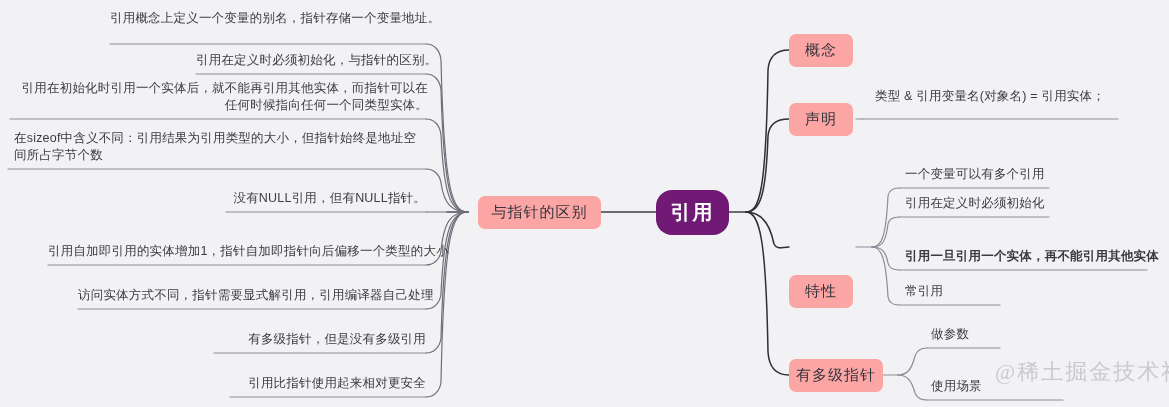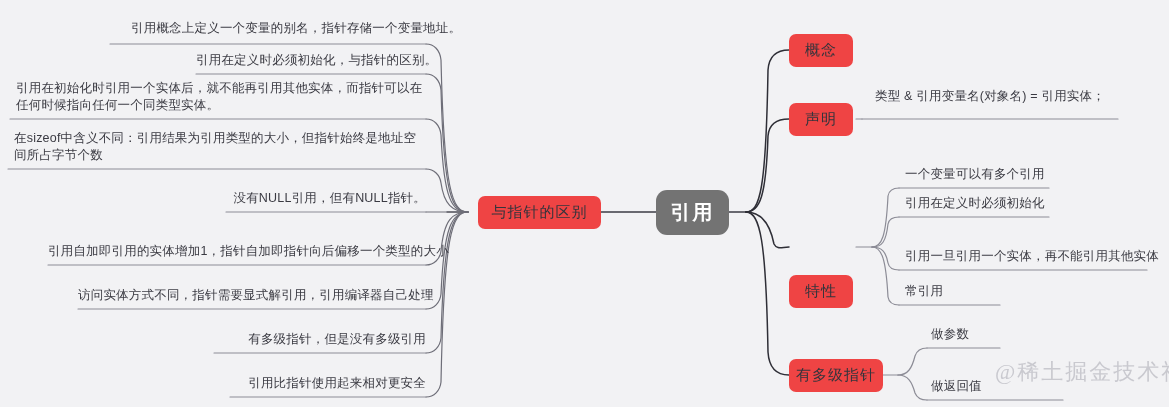--- a/index.html
+++ b/index.html
@@ -8,34 +8,34 @@
     background:#f2f2f4;
     font-family:"Liberation Sans","DejaVu Sans",sans-serif;
     overflow:hidden;
   }
   #canvas{position:relative;width:1169px;height:407px;}
   #wires{position:absolute;left:0;top:0;width:1169px;height:407px;pointer-events:none;}
 
   
   .node{
     position:absolute;
-    background:#ef4444;
+    background:#fca5a5;
     border-radius:7px;
     color:#34343c;
     font-size:15px;
     letter-spacing:1px;
     display:flex;align-items:center;justify-content:center;
     white-space:nowrap;
   }
   .node.root{
-    background:#737373;
+    background:#701a75;
     color:#ffffff;
     font-size:20px;
     font-weight:700;
-    border-radius:11px;
+    border-radius:16px;
     letter-spacing:2px;
   }
 
   
   .leaf{
     position:absolute;
     color:#3a3a42;
     font-size:12.5px;
     line-height:17px;
     letter-spacing:.2px;
@@ -126,25 +126,25 @@
       <path d="M883,375 L898,375"></path>
       <path d="M898,375 C908,375 912,368 915,356 C917,350 921,348 927,348"></path>
       <path d="M898,375 C908,375 912,382 915,393 C917,398 921,400 927,400"></path>
     </g>
     <g stroke="#8c8c96" stroke-width="1.2" stroke-linecap="round">
       <line x1="927" y1="348" x2="1000" y2="348"></line>
       <line x1="927" y1="400" x2="1063" y2="400"></line>
     </g>
   </svg>
 
-  <div class="leaf right-align" style="left:110px;top:20px;width:316px;margin-left:21px;">引用概念上定义一个变量的别名，指针存储一个变量地址。</div>
+  <div class="leaf right-align" style="left:110px;top:10px;width:316px;">引用概念上定义一个变量的别名，指针存储一个变量地址。</div>
 
   <div class="leaf right-align" style="left:196px;top:52px;width:230px;">引用在定义时必须初始化，与指针的区别。</div>
 
-  <div class="leaf wrap left-align" style="left:16px;top:80px;width:412px;">引用在初始化时引用一个实体后，就不能再引用其他实体，而指针可以在任何时候指向任何一个同类型实体。</div>
+  <div class="leaf wrap left-align" style="left:16px;top:80px;width:412px;text-align:right;">引用在初始化时引用一个实体后，就不能再引用其他实体，而指针可以在任何时候指向任何一个同类型实体。</div>
 
   <div class="leaf wrap left-align" style="left:14px;top:130px;width:414px;">在sizeof中含义不同：引用结果为引用类型的大小，但指针始终是地址空间所占字节个数</div>
 
   <div class="leaf right-align" style="left:226px;top:190px;width:200px;">没有NULL引用，但有NULL指针。</div>
 
   <div class="leaf right-align" style="left:48px;top:243px;width:378px;">引用自加即引用的实体增加1，指针自加即指针向后偏移一个类型的大小</div>
 
   <div class="leaf right-align" style="left:214px;top:331px;width:212px;">有多级指针，但是没有多级引用</div>
 
   <div class="leaf right-align" style="left:78px;top:287px;width:348px;">访问实体方式不同，指针需要显式解引用，引用编译器自己处理</div>
@@ -162,23 +162,23 @@
   <div class="node" style="left:789px;top:231px;width:64px;height:33px;margin-top:44px;">特性</div>
 
   <div class="node" style="left:789px;top:359px;width:94px;height:33px;">有多级指针</div>
 
   <div class="leaf" style="left:862px;top:88px;width:256px;text-align:center;">类型 &amp; 引用变量名(对象名) = 引用实体；</div>
 
   <div class="leaf" style="left:905px;top:166px;">一个变量可以有多个引用</div>
 
   <div class="leaf" style="left:905px;top:195px;">引用在定义时必须初始化</div>
 
-  <div class="leaf" style="left:905px;top:248px;">引用一旦引用一个实体，再不能引用其他实体</div>
+  <div class="leaf" style="left:905px;top:248px;font-weight:bold;">引用一旦引用一个实体，再不能引用其他实体</div>
 
   <div class="leaf" style="left:905px;top:283px;">常引用</div>
 
   <div class="leaf" style="left:931px;top:326px;">做参数</div>
 
-  <div class="leaf" style="left:931px;top:378px;">做返回值</div>
+  <div class="leaf" style="left:931px;top:378px;">使用场景</div>
 
   <div id="watermark">@稀土掘金技术社区</div>
 
 </div>
 
 </body></html>

